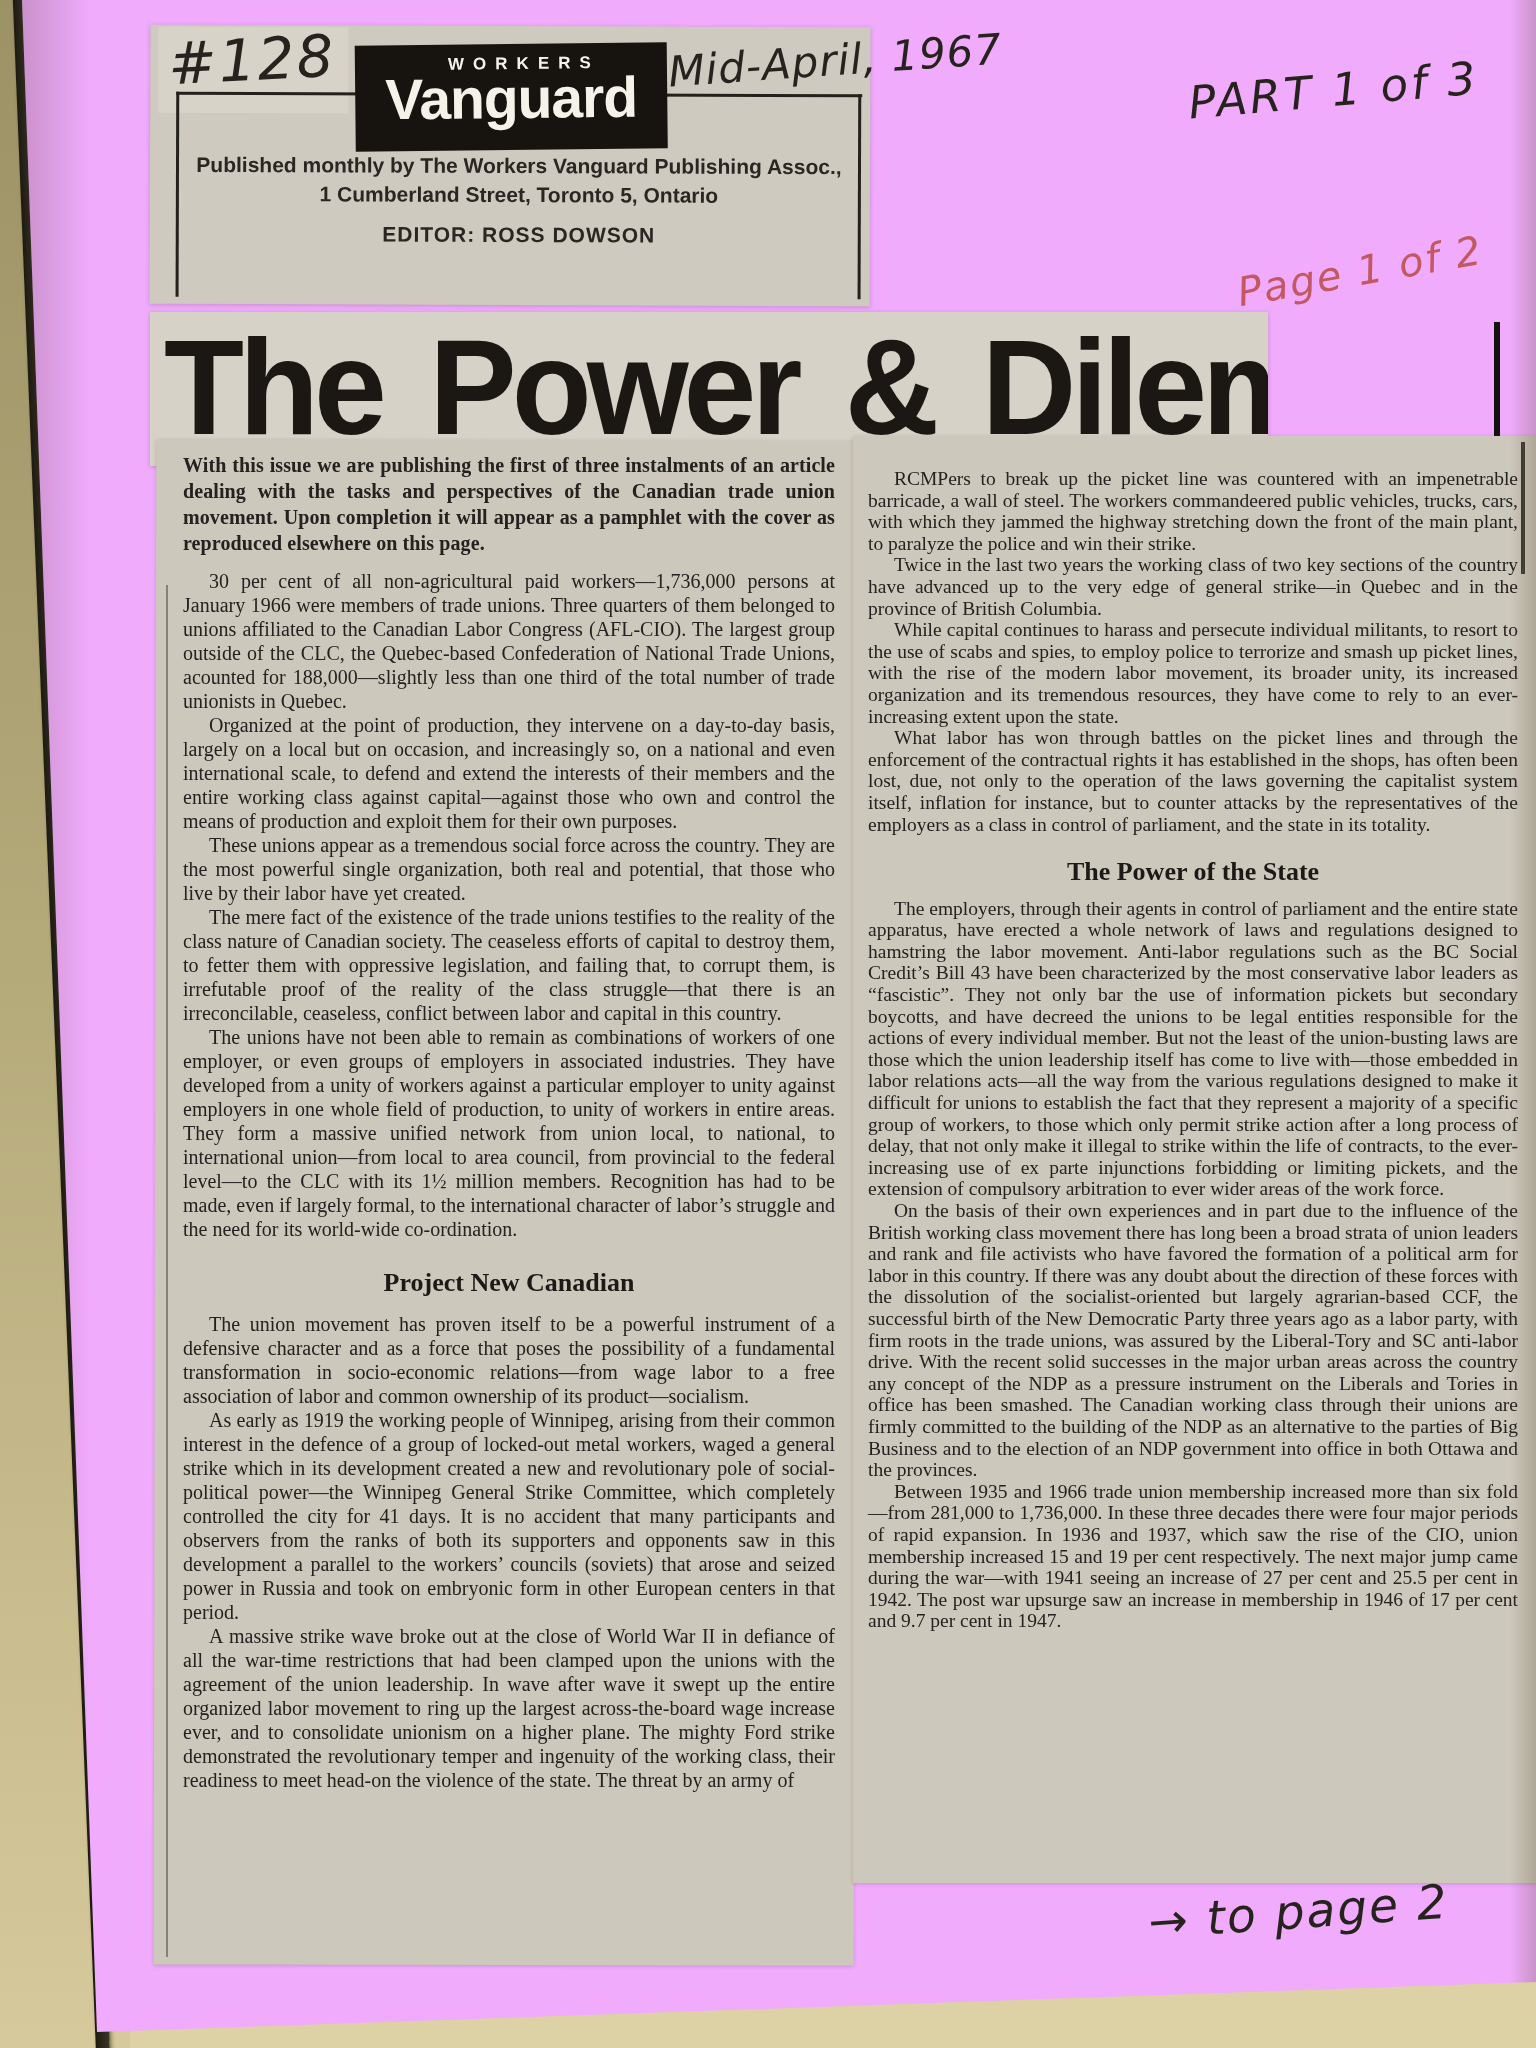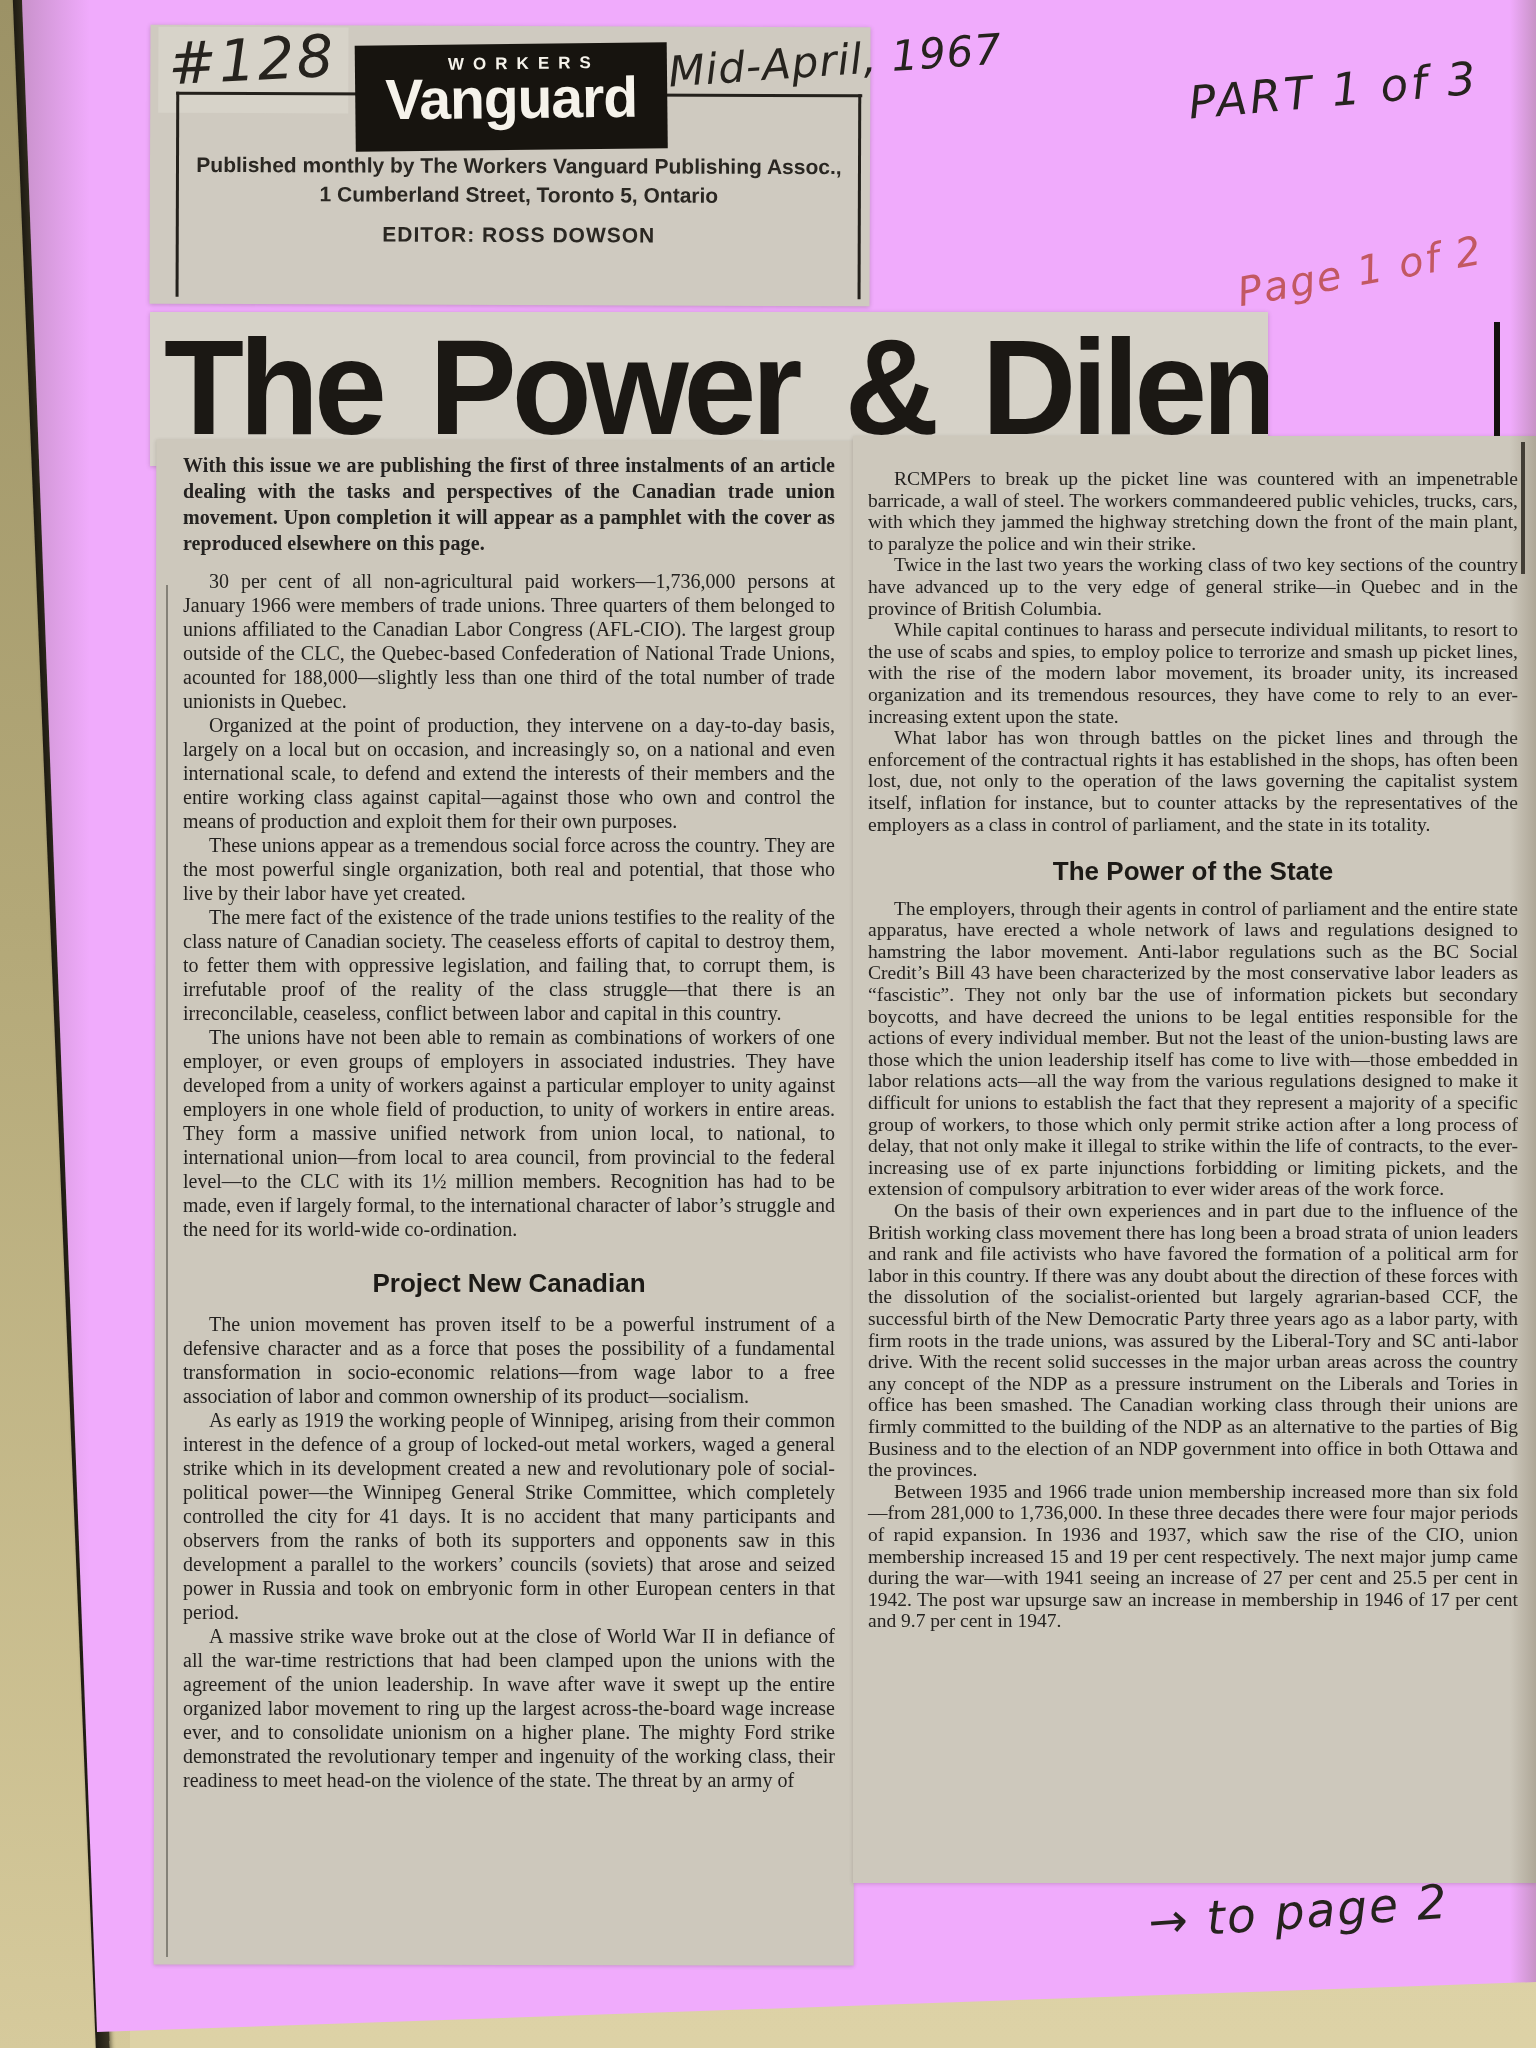--- a/index.html
+++ b/index.html
@@ -55,21 +55,21 @@
   .body-clip.right{left:853px;top:436px;width:683px;height:1447px;}
   .rule-left{position:absolute;left:166px;top:585px;width:2px;height:1372px;background:rgba(45,42,36,.45);}
 
   
   .col{position:absolute;color:#242220;text-align:justify;}
   .col p{margin:0;text-indent:26px;}
   .leftcol{left:183px;top:452px;width:652px;font-size:20px;line-height:24px;}
   .rightcol{left:868px;top:468px;width:650px;font-size:19.5px;line-height:21.6px;}
   p.intro{font-weight:bold;text-indent:0;font-size:20px;line-height:26px;margin-bottom:13px !important;
     letter-spacing:.1px;}
-  .col h2{font-family:Liberation Sans, sans-serif;font-weight:bold;
+  .col h2{font-family:Liberation Serif, serif;font-weight:bold;
     font-size:26px;color:#1c1a16;text-align:center;margin:30px 0 17px 0;}
   .rightcol h2{margin:26px 0 15px 0;}
 
   
   .hw{position:absolute;font-family:"DejaVu Sans",sans-serif;font-style:italic;color:#26231e;
     white-space:nowrap;}
   .hw-issue{left:168px;top:26px;font-size:58px;transform:rotate(-3deg);letter-spacing:2px;}
   .hw-date{left:668px;top:36px;font-size:42px;transform:rotate(-4deg);letter-spacing:1px;}
   .hw-part{left:1188px;top:64px;font-size:45px;transform:rotate(-5deg);letter-spacing:3px;}
   .hw-page{left:1236px;top:248px;font-size:40px;transform:rotate(-10deg);color:#c25862;letter-spacing:2px;}

